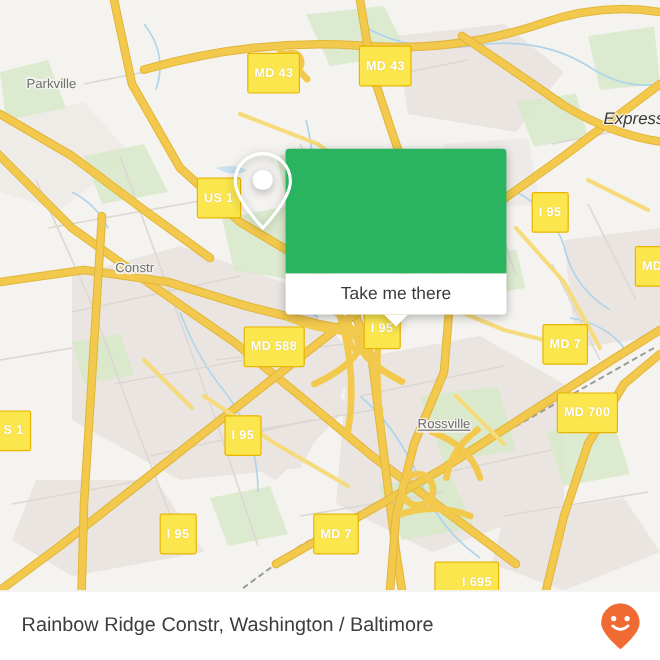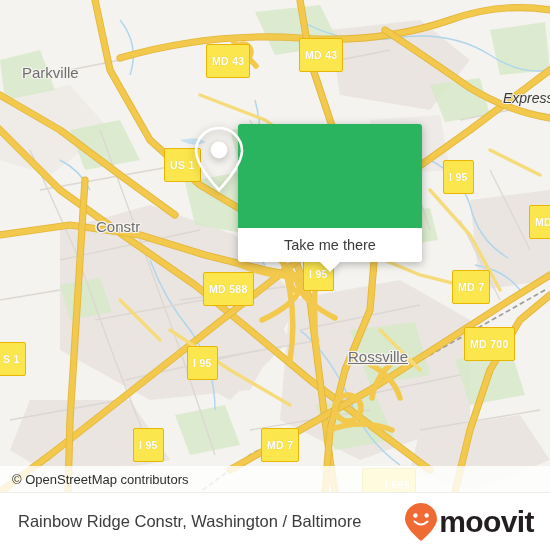--- a/index.html
+++ b/index.html
@@ -57,21 +57,21 @@
     align-items: center;
     justify-content: center;
     z-index: 12;
   }
 
   
   .place {
     position: absolute;
     color: #6F6F6F;
     font-family: "Liberation Sans", sans-serif;
-    font-size: 15px;
+    font-size: 11px;
     font-weight: normal;
     white-space: nowrap;
     text-shadow:
       -1.4px 0 #F4F3EF, 1.4px 0 #F4F3EF, 0 -1.4px #F4F3EF, 0 1.4px #F4F3EF,
       -1px -1px #F4F3EF, 1px -1px #F4F3EF, -1px 1px #F4F3EF, 1px 1px #F4F3EF;
     z-index: 11;
   }
   .roadname {
     position: absolute;
     color: #3A3A3A;
@@ -373,32 +373,28 @@
           <path d="M29 4 C16.3 4 6 14.3 6 27 C6 42 29 66 29 66 C29 66 52 42 52 27 C52 14.3 41.7 4 29 4 Z" fill="none" stroke="#FFFFFF" stroke-width="2.6"></path>
           <circle cx="29" cy="26" r="8.4" fill="#FFFFFF"></circle>
         </svg>
       </div>
       <div id="popup-bottom">
         <span>Take me there</span>
         <div id="popup-tail"></div>
       </div>
     </div>
 
-    <div id="attrib">
-      <span>© OpenStreetMap contributors</span>
-    </div>
 
   </div>
 
   <div id="footer">
     <div id="footer-title">Rainbow Ridge Constr, Washington / Baltimore</div>
     <div id="brand">
       <svg width="34" height="40" viewBox="0 0 34 40">
         <path d="M17 1 C8.2 1 1 8.2 1 17 C1 26.5 17 39 17 39 C17 39 33 26.5 33 17 C33 8.2 25.8 1 17 1 Z" fill="#F06A33"></path>
         <circle cx="11.4" cy="13.5" r="2.2" fill="#FFFFFF"></circle>
         <circle cx="22.6" cy="13.5" r="2.2" fill="#FFFFFF"></circle>
         <path d="M10.5 19.5 Q17 25.5 23.5 19.5" fill="none" stroke="#FFFFFF" stroke-width="2.1" stroke-linecap="round"></path>
       </svg>
-      <div id="brand-text">moovit</div>
     </div>
   </div>
 
 </div>
 
 </body></html>

